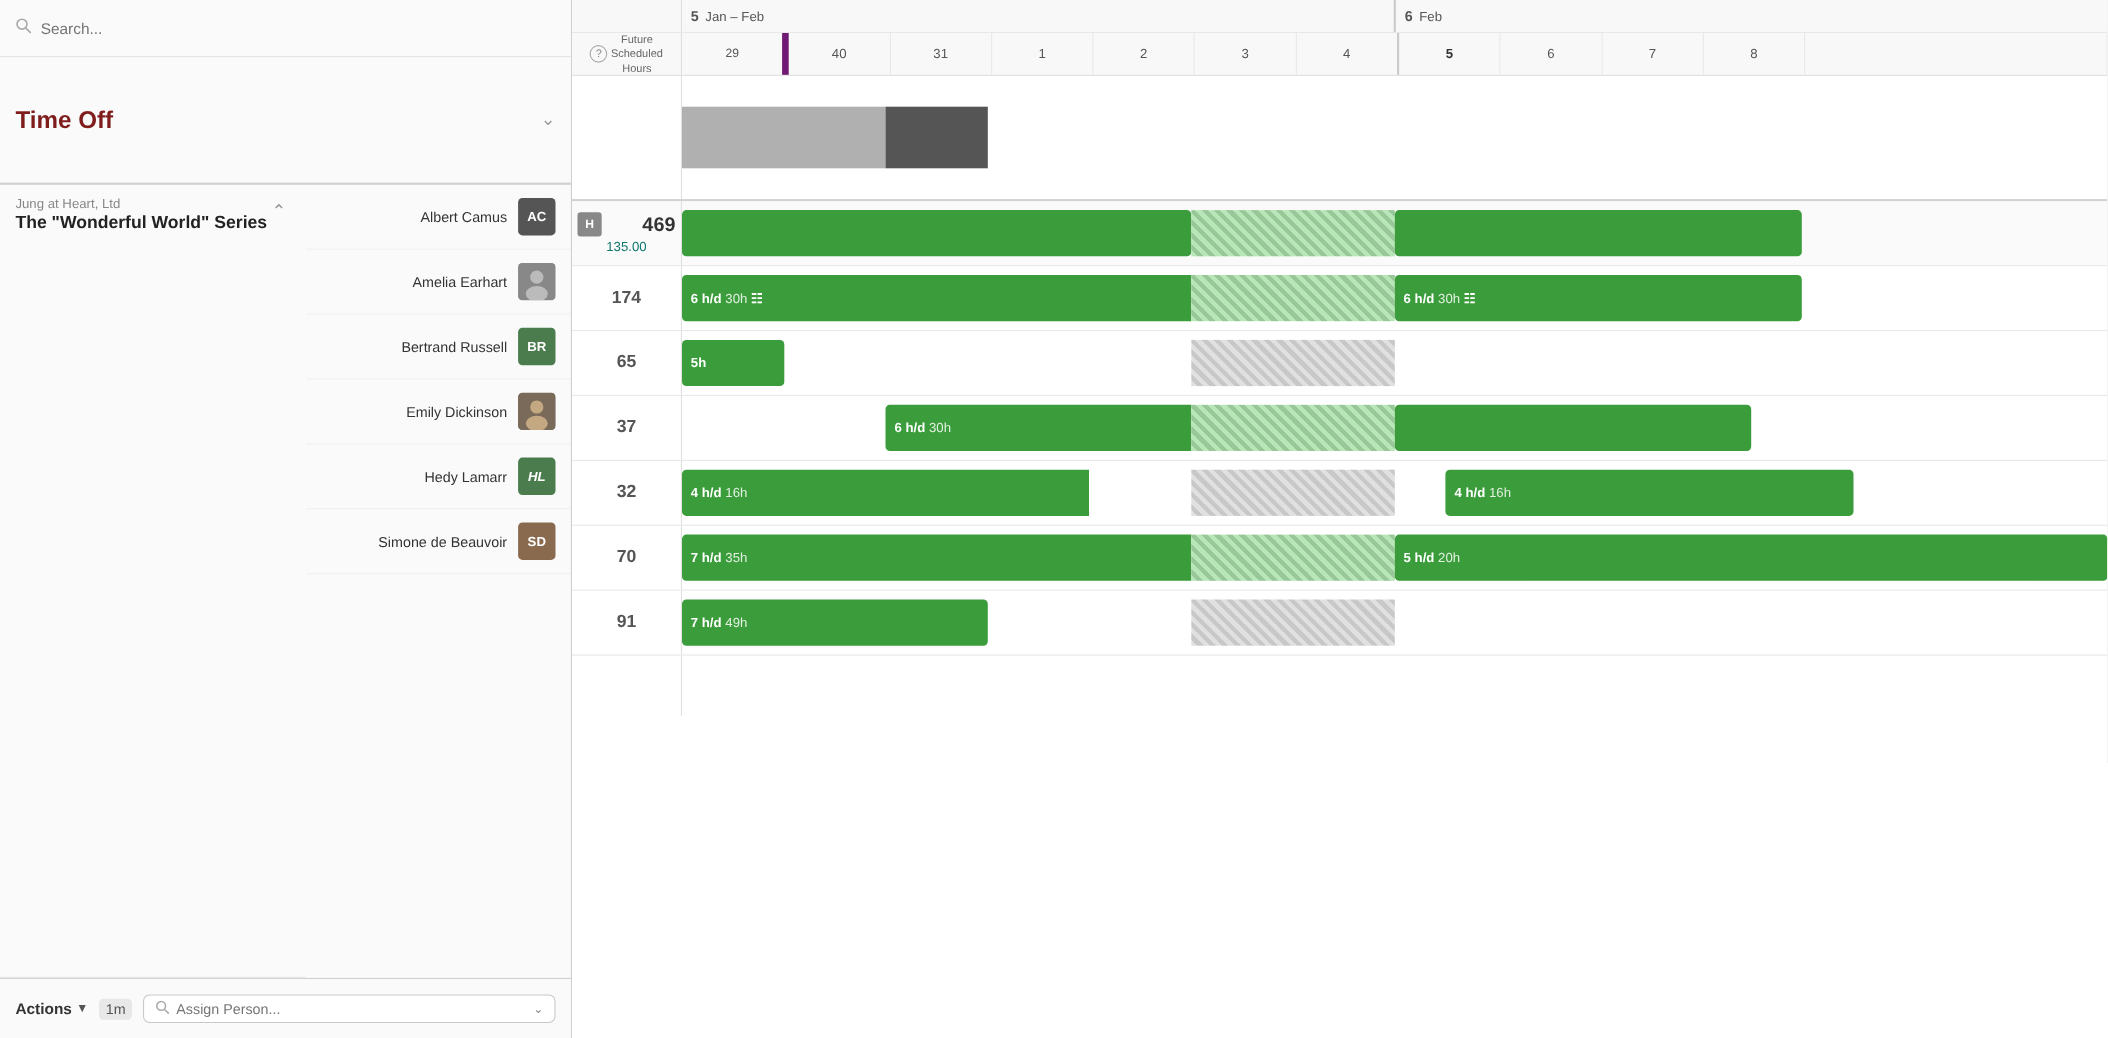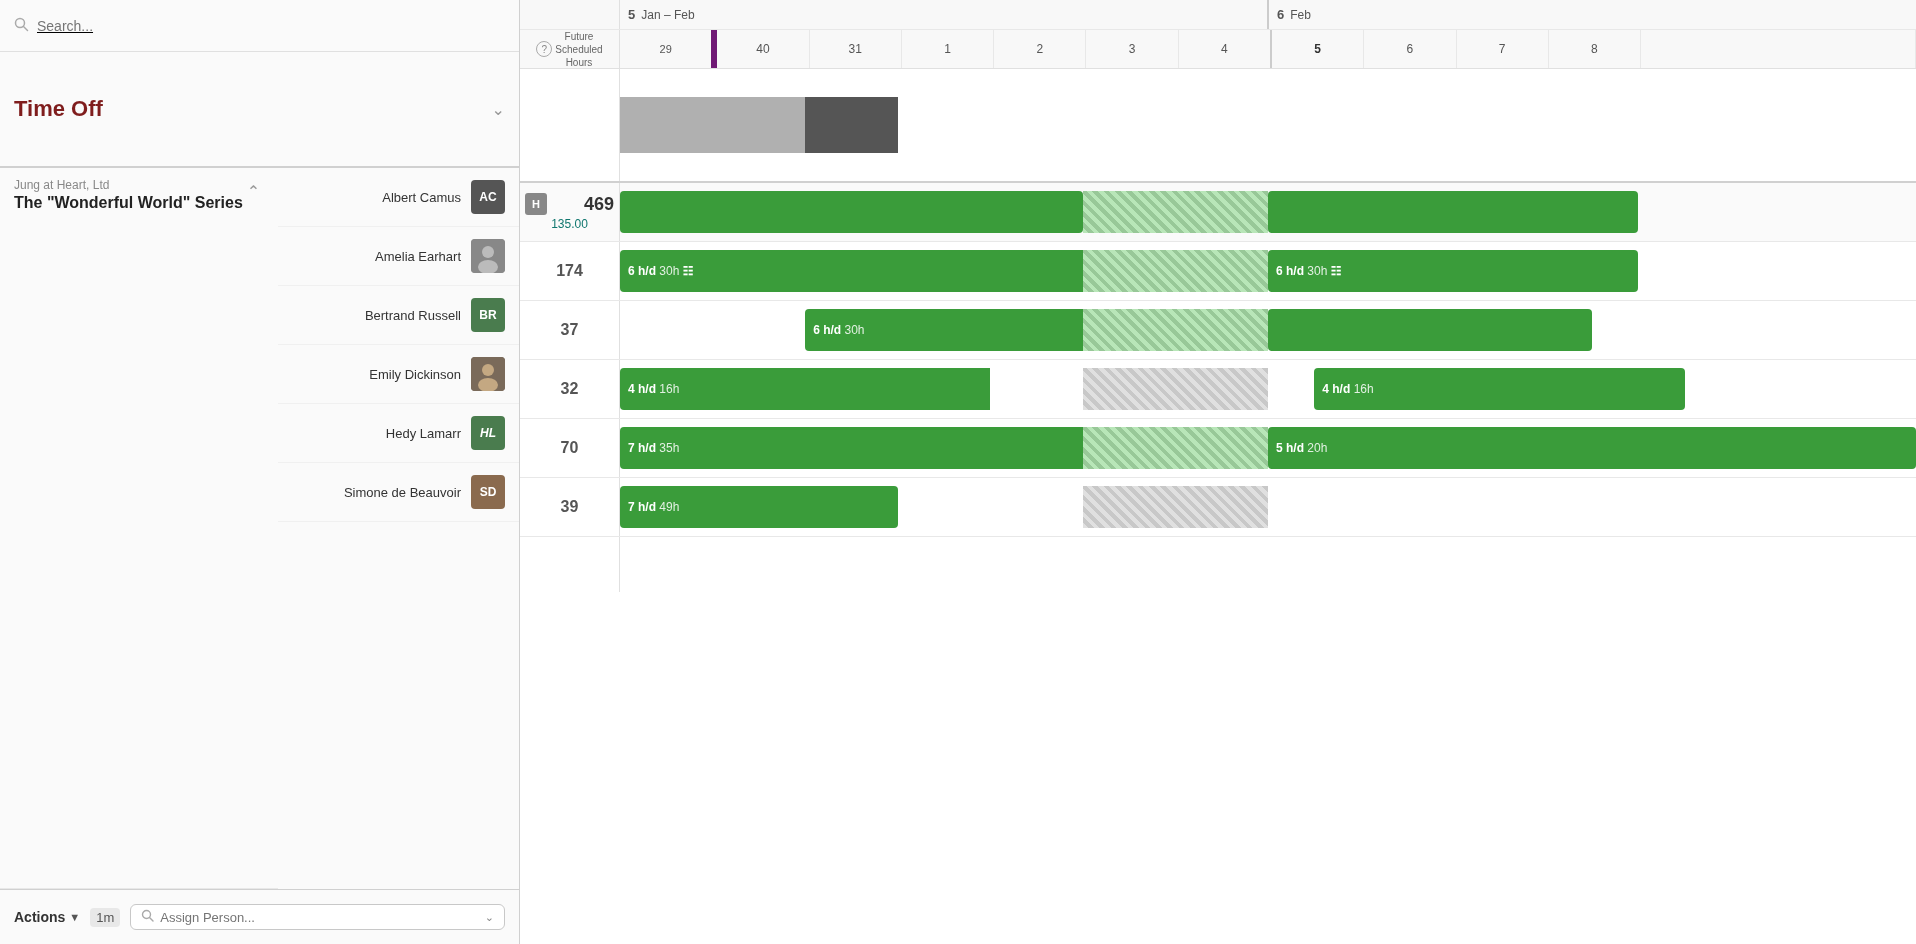--- a/index.html
+++ b/index.html
@@ -15,21 +15,21 @@
     .icon-btn { background: #e8e8e8; border: 1px solid #b0b0b0; border-radius: 6px; width: 42px; height: 38px; display: flex; align-items: center; justify-content: center; cursor: pointer; font-size: 16px; color: #555; }
     .icon-btn.active { background: #d0d0d0; }
 
     
     .main-content { display: flex; flex: 1; overflow: hidden; }
 
     
     .left-panel { width: 520px; min-width: 520px; display: flex; flex-direction: column; background: #fafafa; border-right: 1px solid #d0d0d0; }
 
     
-    .search-bar { display: flex; align-items: center; padding: 10px 14px; border-bottom: 1px solid #e0e0e0; background: #fafafa; height: 52px; text-decoration: underline; }
+    .search-bar { display: flex; align-items: center; padding: 10px 14px; border-bottom: 1px solid #e0e0e0; background: #fafafa; height: 52px; }
     .search-icon-wrap { color: #999; margin-right: 8px; font-size: 15px; }
     .search-input { border: none; background: transparent; font-size: 14px; color: #aaa; outline: none; flex: 1; }
 
     
     .time-off-section { border-bottom: 2px solid #d0d0d0; background: #fafafa; }
     .time-off-header { display: flex; align-items: center; justify-content: space-between; padding: 0 14px; height: 114px; }
     .time-off-title { font-size: 22px; font-weight: 700; color: #7f1d1d; }
     .chevron-icon { color: #999; font-size: 16px; cursor: pointer; }
 
     
@@ -264,20 +264,31 @@
               <span><b>6 h/d</b> <span style="font-weight:400;opacity:0.85;">30h</span> ☷</span>
             </div>
             <div style="position:absolute;top:8px;bottom:8px;left:calc(100% * 5/14);width:calc(100% * 2/14);background:repeating-linear-gradient(45deg,#b8e6b8,#b8e6b8 4px,#98c898 4px,#98c898 8px);"></div>
 
             <div style="position:absolute;top:8px;bottom:8px;left:calc(100% * 7/14);width:calc(100% * 4/14);background:#3a9c3a;border-radius:4px;display:flex;align-items:center;padding:0 8px;color:white;font-size:12px;font-weight:600;gap:4px;overflow:hidden;">
               <span><b>6 h/d</b> <span style="font-weight:400;opacity:0.85;">30h</span> ☷</span>
             </div>
           </div>
         </div>
 
+        <div style="display:flex;height:59px;border-bottom:1px solid #e8e8e8;">
+          <div style="width:100px;min-width:100px;display:flex;align-items:center;justify-content:center;border-right:1px solid #e0e0e0;font-size:16px;font-weight:700;color:#555;">65</div>
+          <div style="flex:1;position:relative;">
+
+            <div style="position:absolute;top:8px;bottom:8px;left:0;width:calc(100% * 1/14);background:#3a9c3a;border-radius:4px;display:flex;align-items:center;padding:0 8px;color:white;font-size:12px;font-weight:600;overflow:hidden;">
+              <span><b>5h</b></span>
+            </div>
+
+            <div style="position:absolute;top:8px;bottom:8px;left:calc(100% * 5/14);width:calc(100% * 2/14);background:repeating-linear-gradient(45deg,#e0e0e0,#e0e0e0 4px,#c8c8c8 4px,#c8c8c8 8px);"></div>
+          </div>
+        </div>
 
         <div style="display:flex;height:59px;border-bottom:1px solid #e8e8e8;">
           <div style="width:100px;min-width:100px;display:flex;align-items:center;justify-content:center;border-right:1px solid #e0e0e0;font-size:16px;font-weight:700;color:#555;">37</div>
           <div style="flex:1;position:relative;">
 
             <div style="position:absolute;top:8px;bottom:8px;left:calc(100% * 2/14);width:calc(100% * 3/14);background:#3a9c3a;border-radius:4px 0 0 4px;display:flex;align-items:center;padding:0 8px;color:white;font-size:12px;font-weight:600;overflow:hidden;">
               <span><b>6 h/d</b> <span style="font-weight:400;opacity:0.85;">30h</span></span>
             </div>
             <div style="position:absolute;top:8px;bottom:8px;left:calc(100% * 5/14);width:calc(100% * 2/14);background:repeating-linear-gradient(45deg,#b8e6b8,#b8e6b8 4px,#98c898 4px,#98c898 8px);"></div>
 
@@ -310,21 +321,21 @@
             </div>
             <div style="position:absolute;top:8px;bottom:8px;left:calc(100% * 5/14);width:calc(100% * 2/14);background:repeating-linear-gradient(45deg,#b8e6b8,#b8e6b8 4px,#98c898 4px,#98c898 8px);"></div>
 
             <div style="position:absolute;top:8px;bottom:8px;left:calc(100% * 7/14);right:0;background:#3a9c3a;border-radius:4px;display:flex;align-items:center;padding:0 8px;color:white;font-size:12px;font-weight:600;overflow:hidden;">
               <span><b>5 h/d</b> <span style="font-weight:400;opacity:0.85;">20h</span></span>
             </div>
           </div>
         </div>
 
         <div style="display:flex;height:59px;border-bottom:1px solid #e8e8e8;">
-          <div style="width:100px;min-width:100px;display:flex;align-items:center;justify-content:center;border-right:1px solid #e0e0e0;font-size:16px;font-weight:700;color:#555;">39</div>
+          <div style="width:100px;min-width:100px;display:flex;align-items:center;justify-content:center;border-right:1px solid #e0e0e0;font-size:16px;font-weight:700;color:#555;">91</div>
           <div style="flex:1;position:relative;">
 
             <div style="position:absolute;top:8px;bottom:8px;left:0;width:calc(100% * 3/14);background:#3a9c3a;border-radius:4px;display:flex;align-items:center;padding:0 8px;color:white;font-size:12px;font-weight:600;overflow:hidden;">
               <span><b>7 h/d</b> <span style="font-weight:400;opacity:0.85;">49h</span></span>
             </div>
 
             <div style="position:absolute;top:8px;bottom:8px;left:calc(100% * 5/14);width:calc(100% * 2/14);background:repeating-linear-gradient(45deg,#e0e0e0,#e0e0e0 4px,#c8c8c8 4px,#c8c8c8 8px);"></div>
           </div>
         </div>
 

